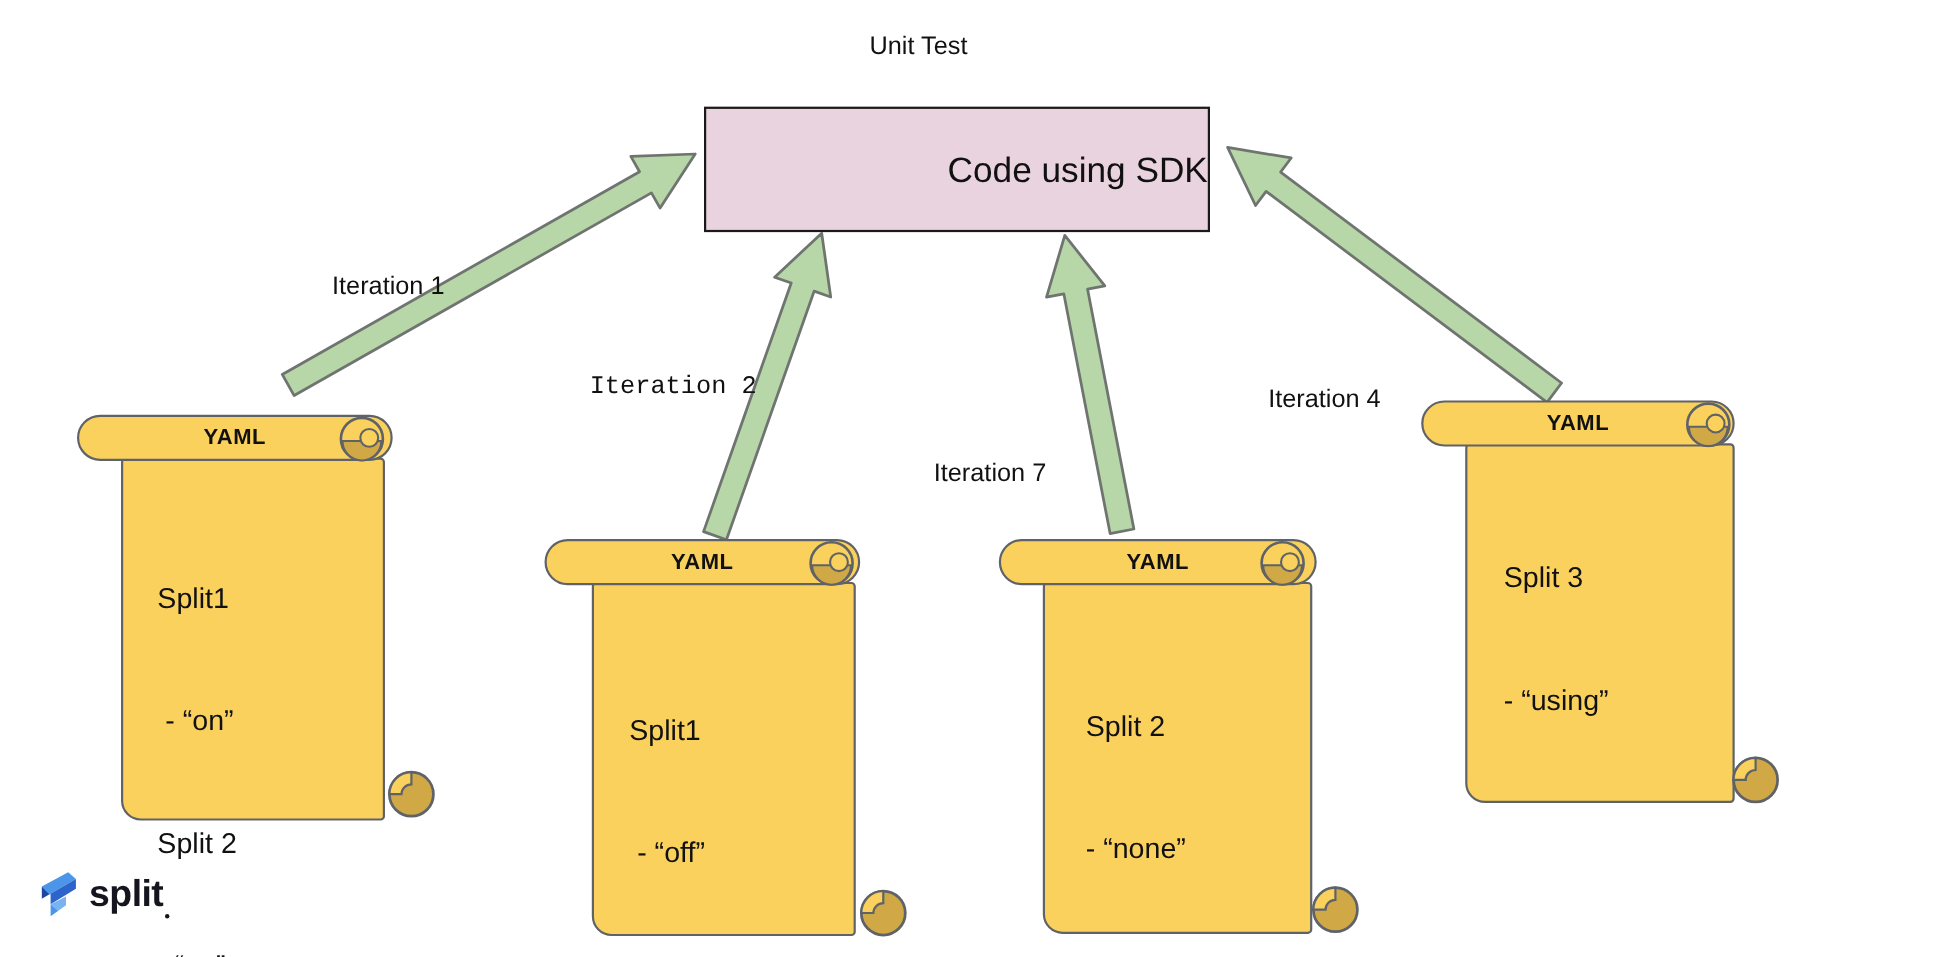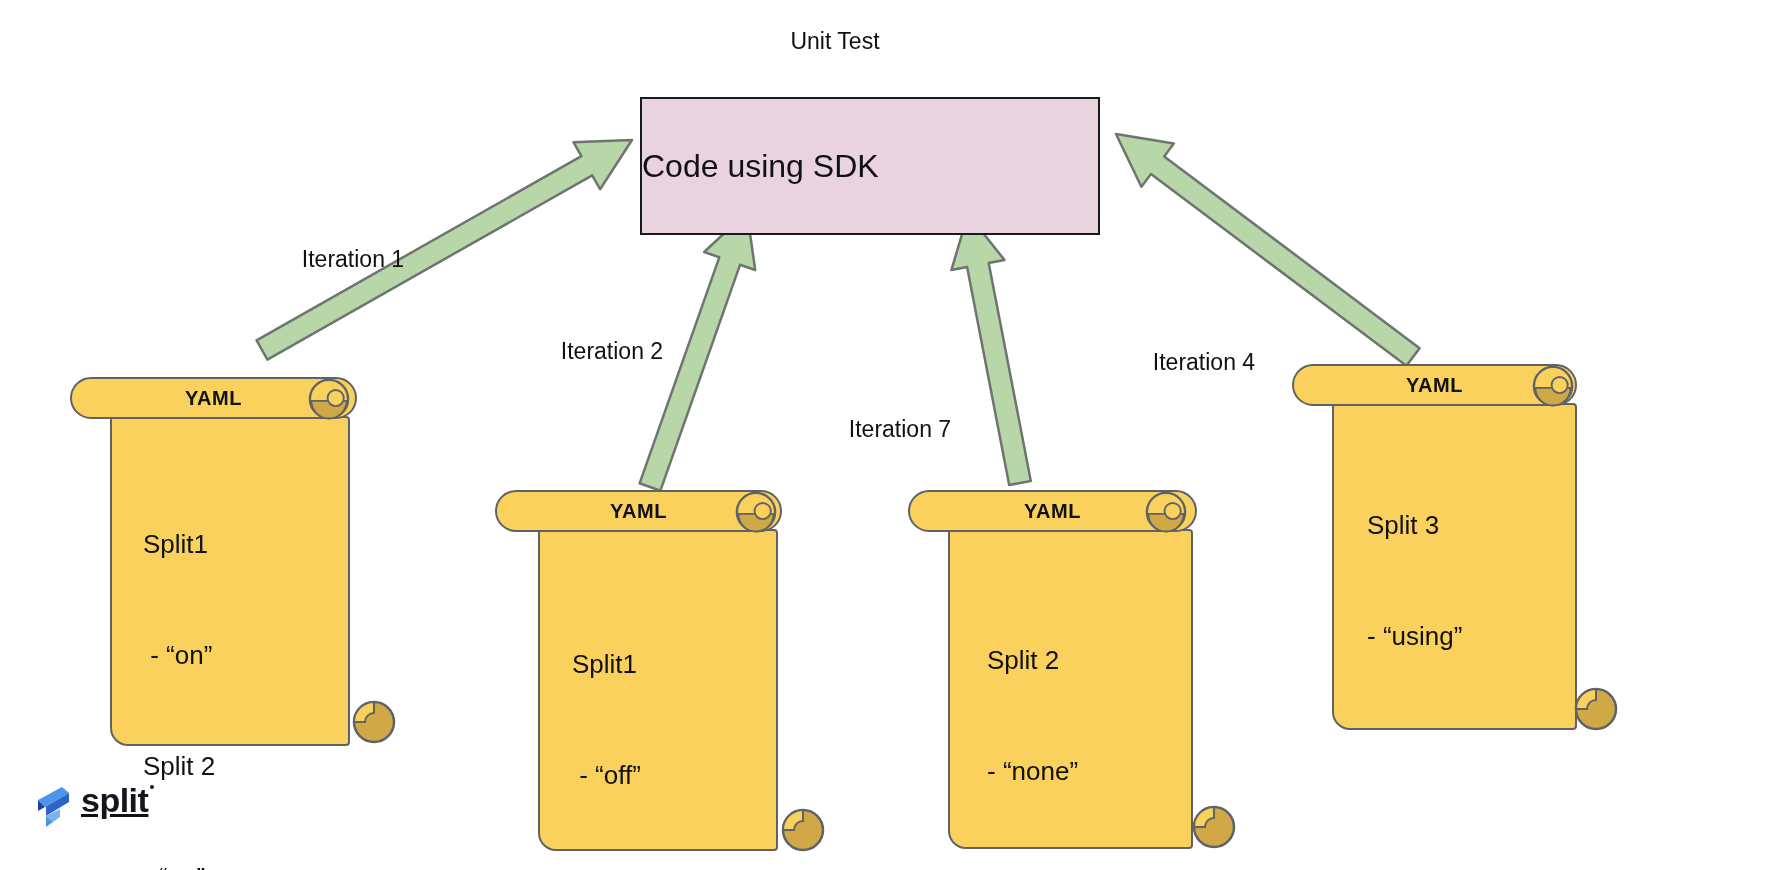--- a/index.html
+++ b/index.html
@@ -12,39 +12,39 @@
     color: #111;
   }
   .abs { position: absolute; }
 
   
   .page-title {
     left: 645px; top: 28px; width: 380px;
     text-align: center; font-size: 23px; z-index: 6;
   }
   .sdk-box {
-    left: 640px; top: 97px; width: 460px; height: 138px;
+    left: 640px; top: 97px; width: 460px; height: 114px;
     background: #e9d3de; border: 2px solid #1a1a1a;
     box-sizing: border-box;
-    display: flex; align-items: center; justify-content: flex-start;
+    display: flex; align-items: center; justify-content: flex-end;
     font-size: 32px; z-index: 5;
   }
 
   
   .arrow-layer { left: 0; top: 0; z-index: 1; }
   .arrow-layer polygon {
     fill: #b7d7a8; stroke: #6f7470; stroke-width: 2.5; stroke-linejoin: round;
   }
 
   
   .iter-label {
     width: 220px; text-align: center; font-size: 23px; z-index: 4; margin-top: 44px;
   }
   .iter-1 { left: 243px; top: 202px; }
-  .iter-2 { left: 502px; top: 294px; }
+  .iter-2 { left: 502px; top: 294px; font-family: Liberation Mono, monospace; }
   .iter-3 { left: 790px; top: 372px; }
   .iter-4 { left: 1094px; top: 305px; }
 
   
   .scroll { position: absolute; z-index: 2; }
   .scroll-header {
     position: absolute;
     background: #fbd15e; border: 2.5px solid #5f6368; border-radius: 22px;
     box-sizing: border-box;
     display: flex; align-items: center; justify-content: center;
@@ -88,21 +88,21 @@
   .s3 .scroll-text   { left: 81px; top: 80px; }
   
   .s4 { left: 1290px; top: 363px; width: 332px; height: 371px; }
   .s4 .scroll-header { left: 2px; top: 1px; width: 285px; height: 42px; }
   .s4 .scroll-roll   { left: 242px; top: 2px; }
   .s4 .scroll-body   { left: 42px; top: 40px; width: 245px; height: 327px; }
   .s4 .scroll-curl   { left: 284px; top: 324px; }
   .s4 .scroll-text   { left: 77px; top: 70px; }
 
   
-  .logo { left: 33px; top: 783px; height: 52px; display: flex; align-items: flex-start; z-index: 6; text-decoration: underline; }
+  .logo { left: 33px; top: 783px; height: 52px; display: flex; align-items: flex-end; z-index: 6; }
   .logo-word {
     margin-left: 8px;
     font-size: 34px; font-weight: 600; letter-spacing: -0.5px; color: #15151f;
     position: relative; top: -2px;
   }
   .tm-dot {
     display: inline-block; width: 4px; height: 4px; border-radius: 50%;
     background: #15151f; vertical-align: top; margin: 2px 0 0 2px;
   }
 </style>

